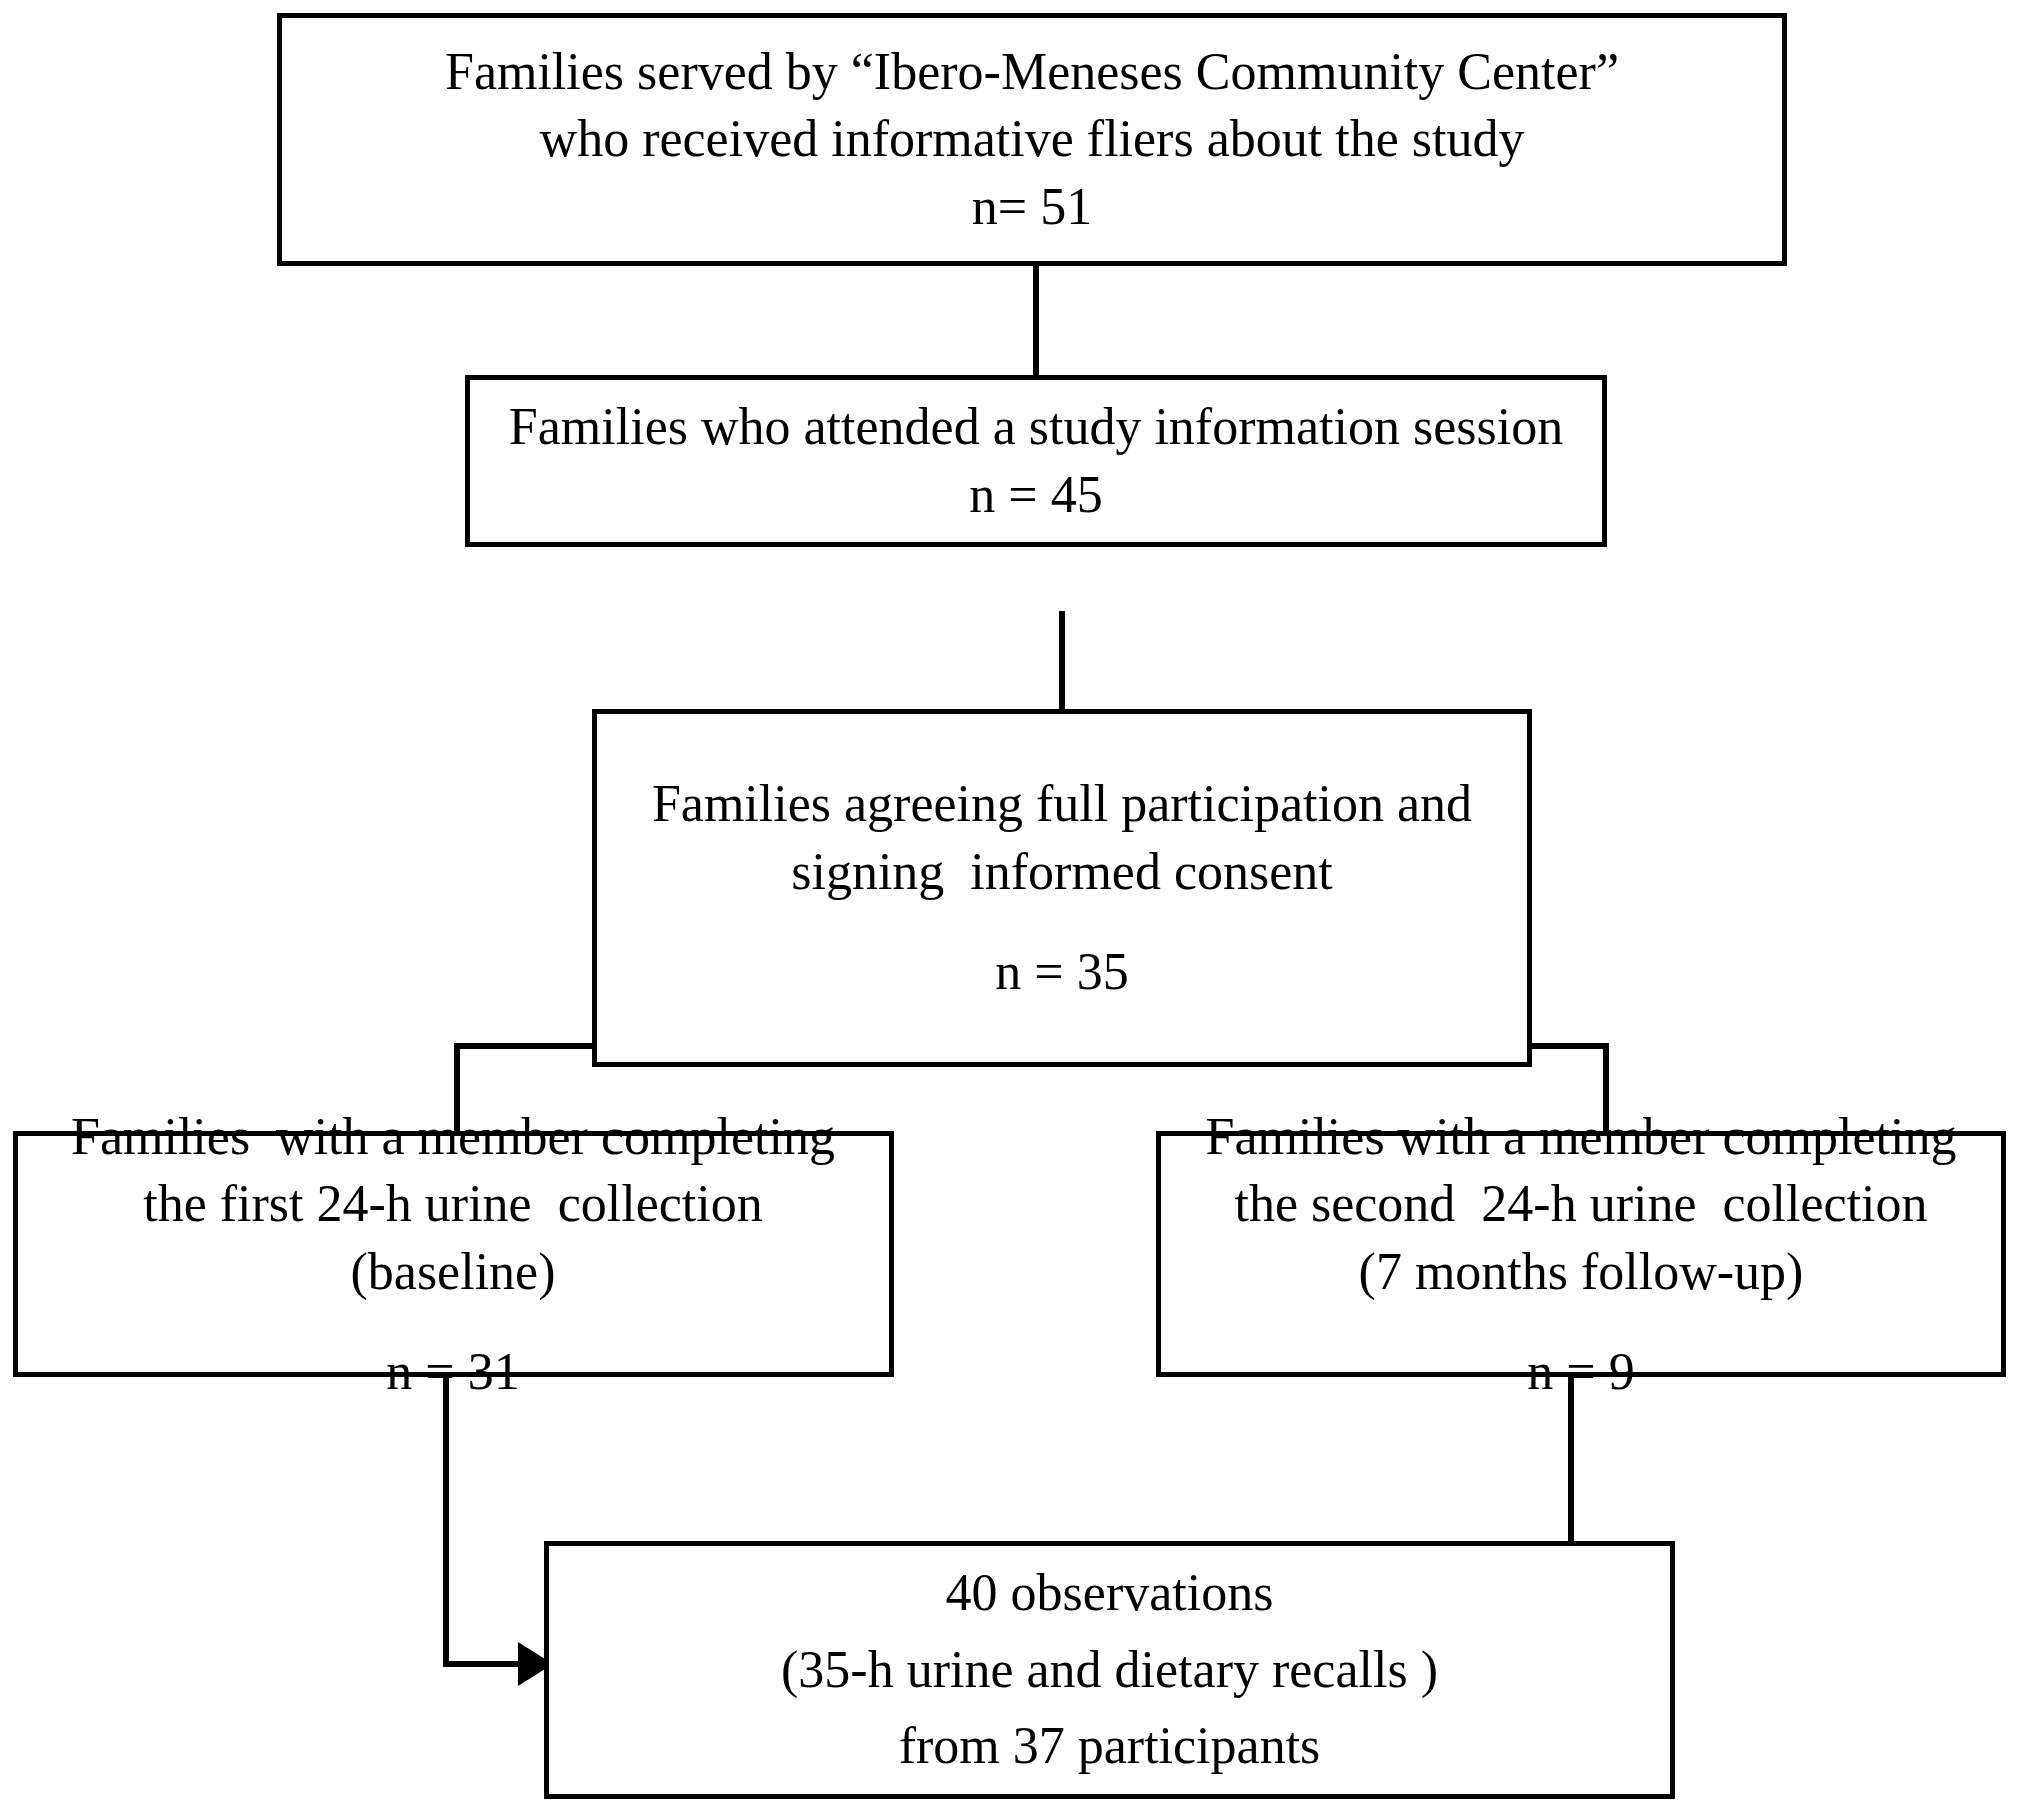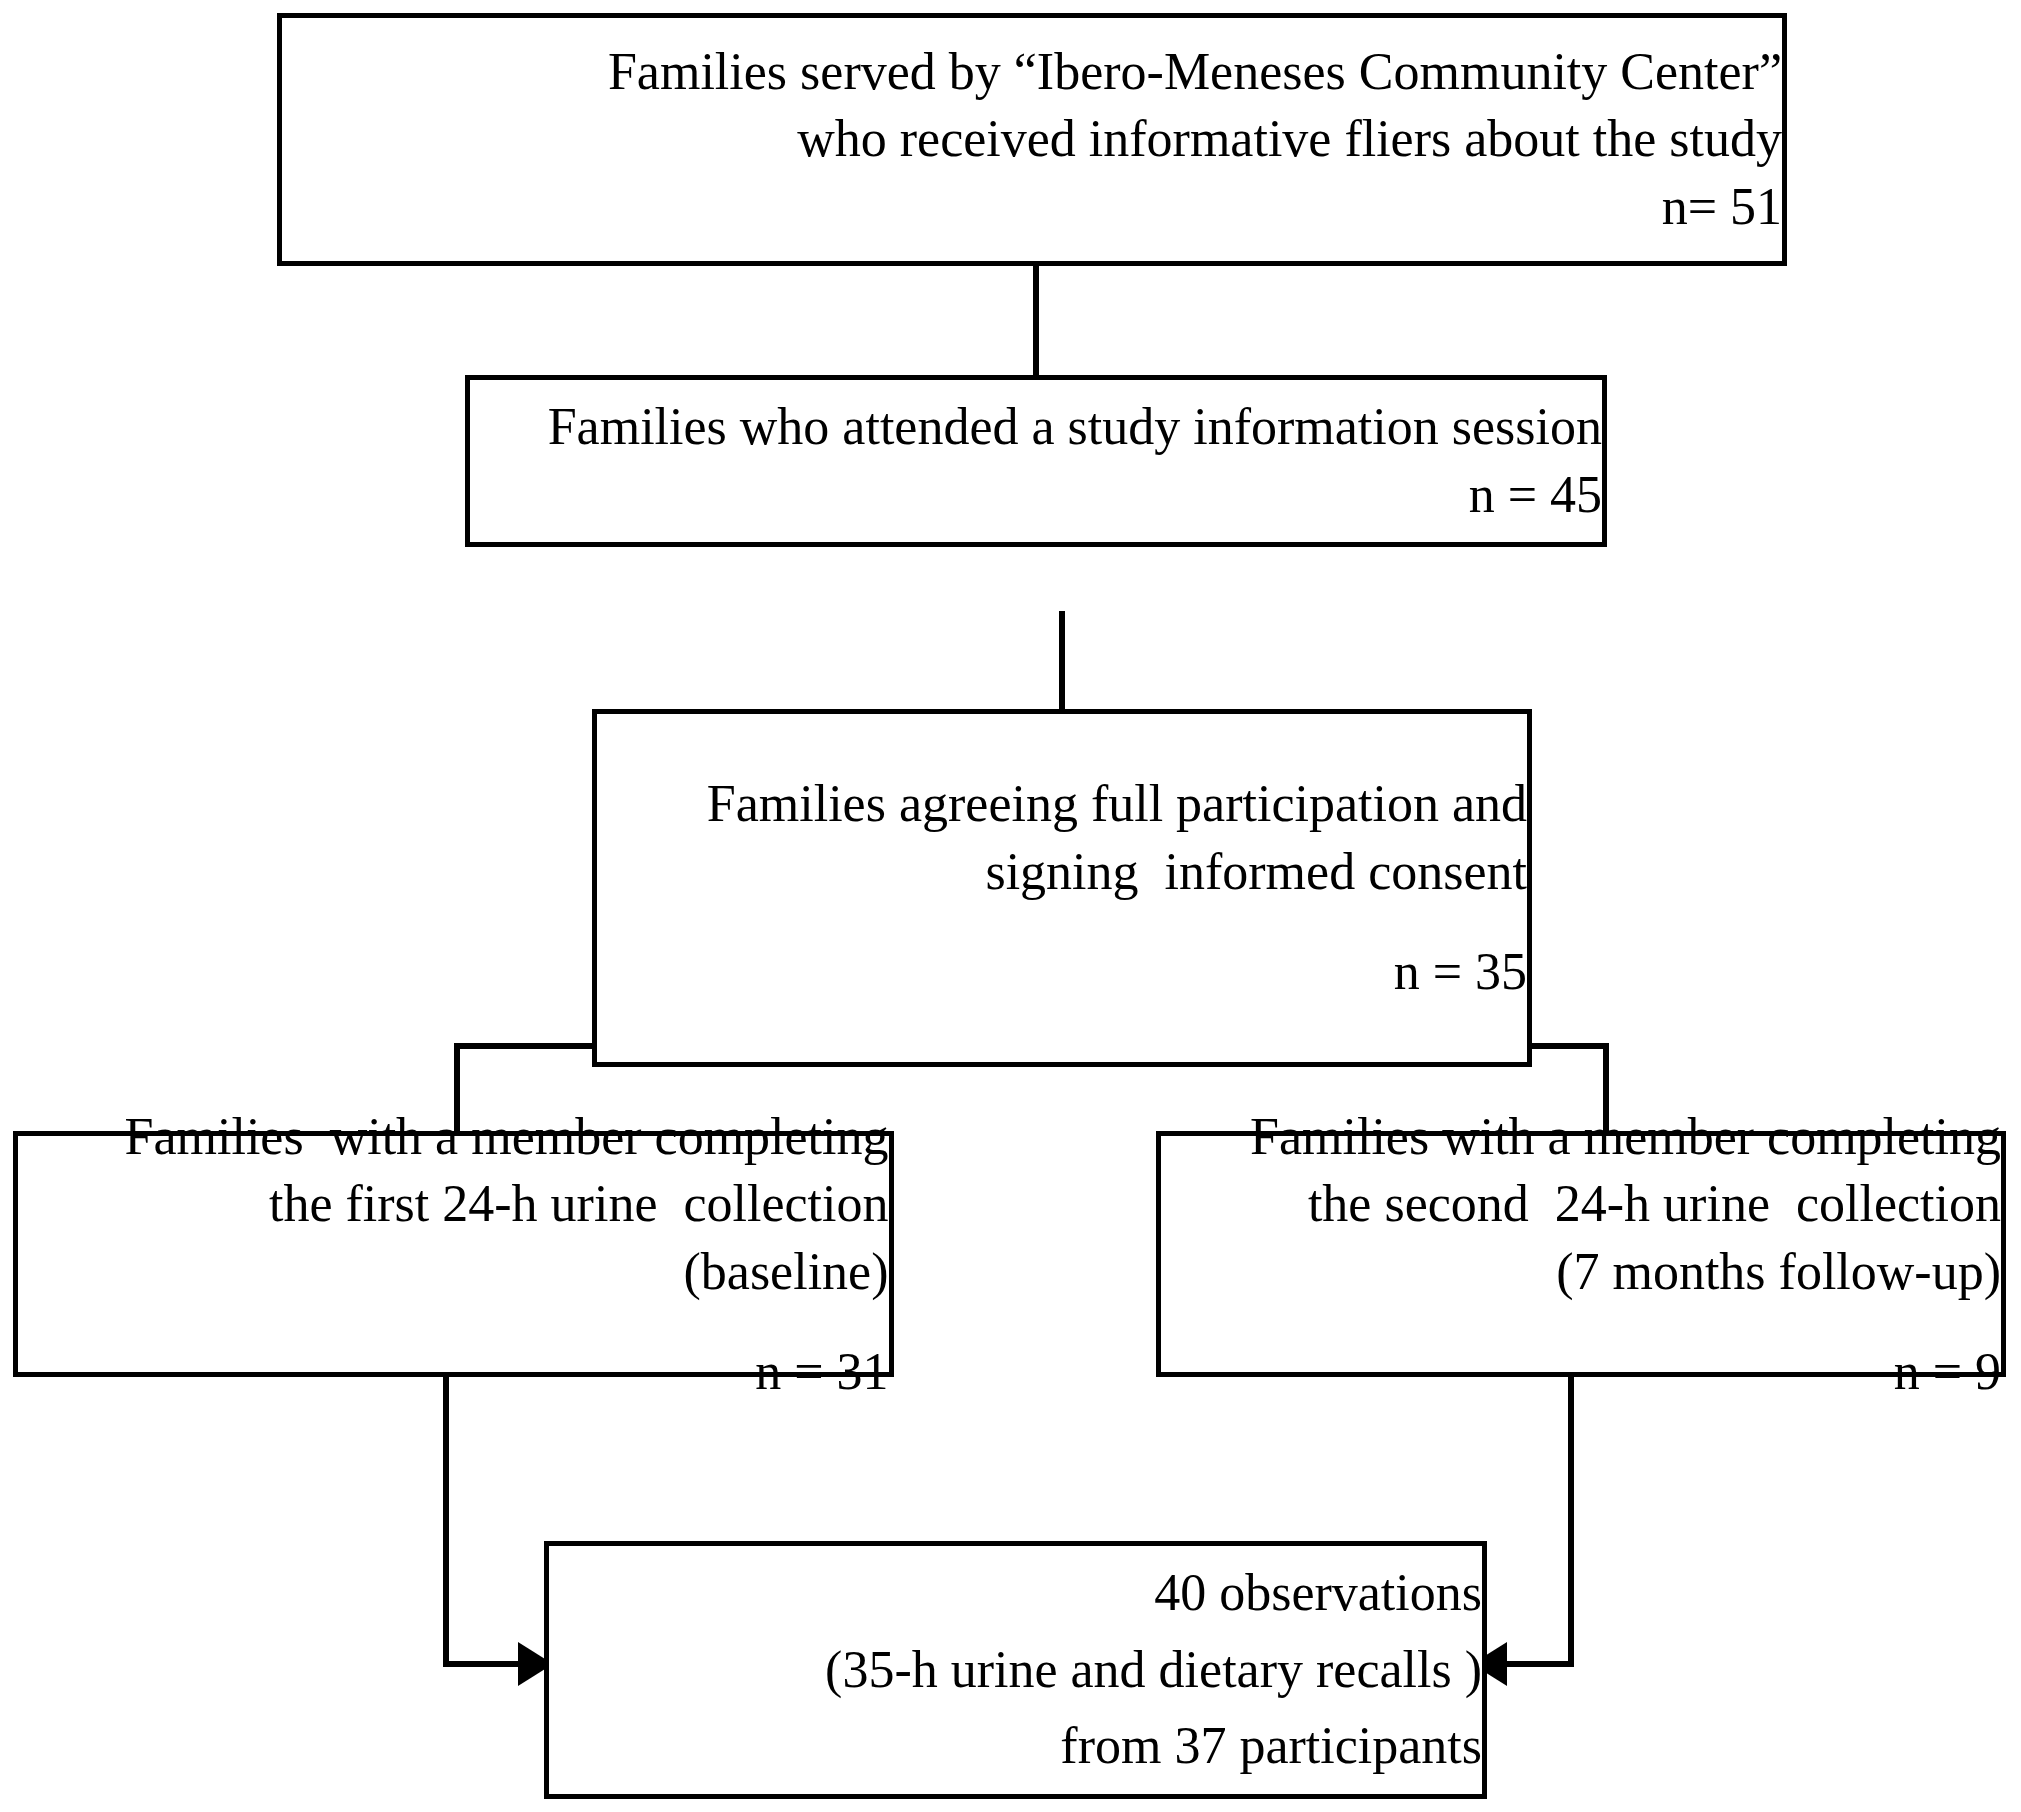--- a/index.html
+++ b/index.html
@@ -21,21 +21,21 @@
   }
 
   
   .flow-box {
     position: absolute;
     box-sizing: border-box;
     border: 5.8px solid #000000;
     background: #ffffff;
     display: flex;
     flex-direction: column;
-    align-items: flex-end;
+    align-items: center;
     justify-content: center;
     text-align: center;
     color: #000000;
     z-index: 3;
   }
   .flow-box .line {
     display: block;
     white-space: pre;
     line-height: 1.30;
     font-size: 52px;
@@ -43,21 +43,21 @@
   .flow-box .line.gap-above {
     margin-top: 0.62em;
   }
 
   
   #box-eligible    { left: 277px;  top: 12.5px;   width: 1510px; height: 253px; }
   #box-attended    { left: 465px;  top: 375px;  width: 1142px; height: 172px; }
   #box-consent     { left: 592px;  top: 709px;  width: 940px; height: 358px; }
   #box-baseline    { left: 12.5px;   top: 1131px; width: 881px; height: 246px; }
   #box-followup    { left: 1156px; top: 1131px; width: 850px; height: 246px; }
-  #box-observations{ left: 544px;  top: 1541px; width: 943px; height: 258px; }
+  #box-observations{ left: 544px;  top: 1541px; width: 1131px; height: 258px; }
 
   #box-observations .line { line-height: 1.05; }
   #box-observations .line + .line { margin-top: 0.42em; }
 
   
   .conn {
     position: absolute;
     background: #000000;
     z-index: 1;
   }

